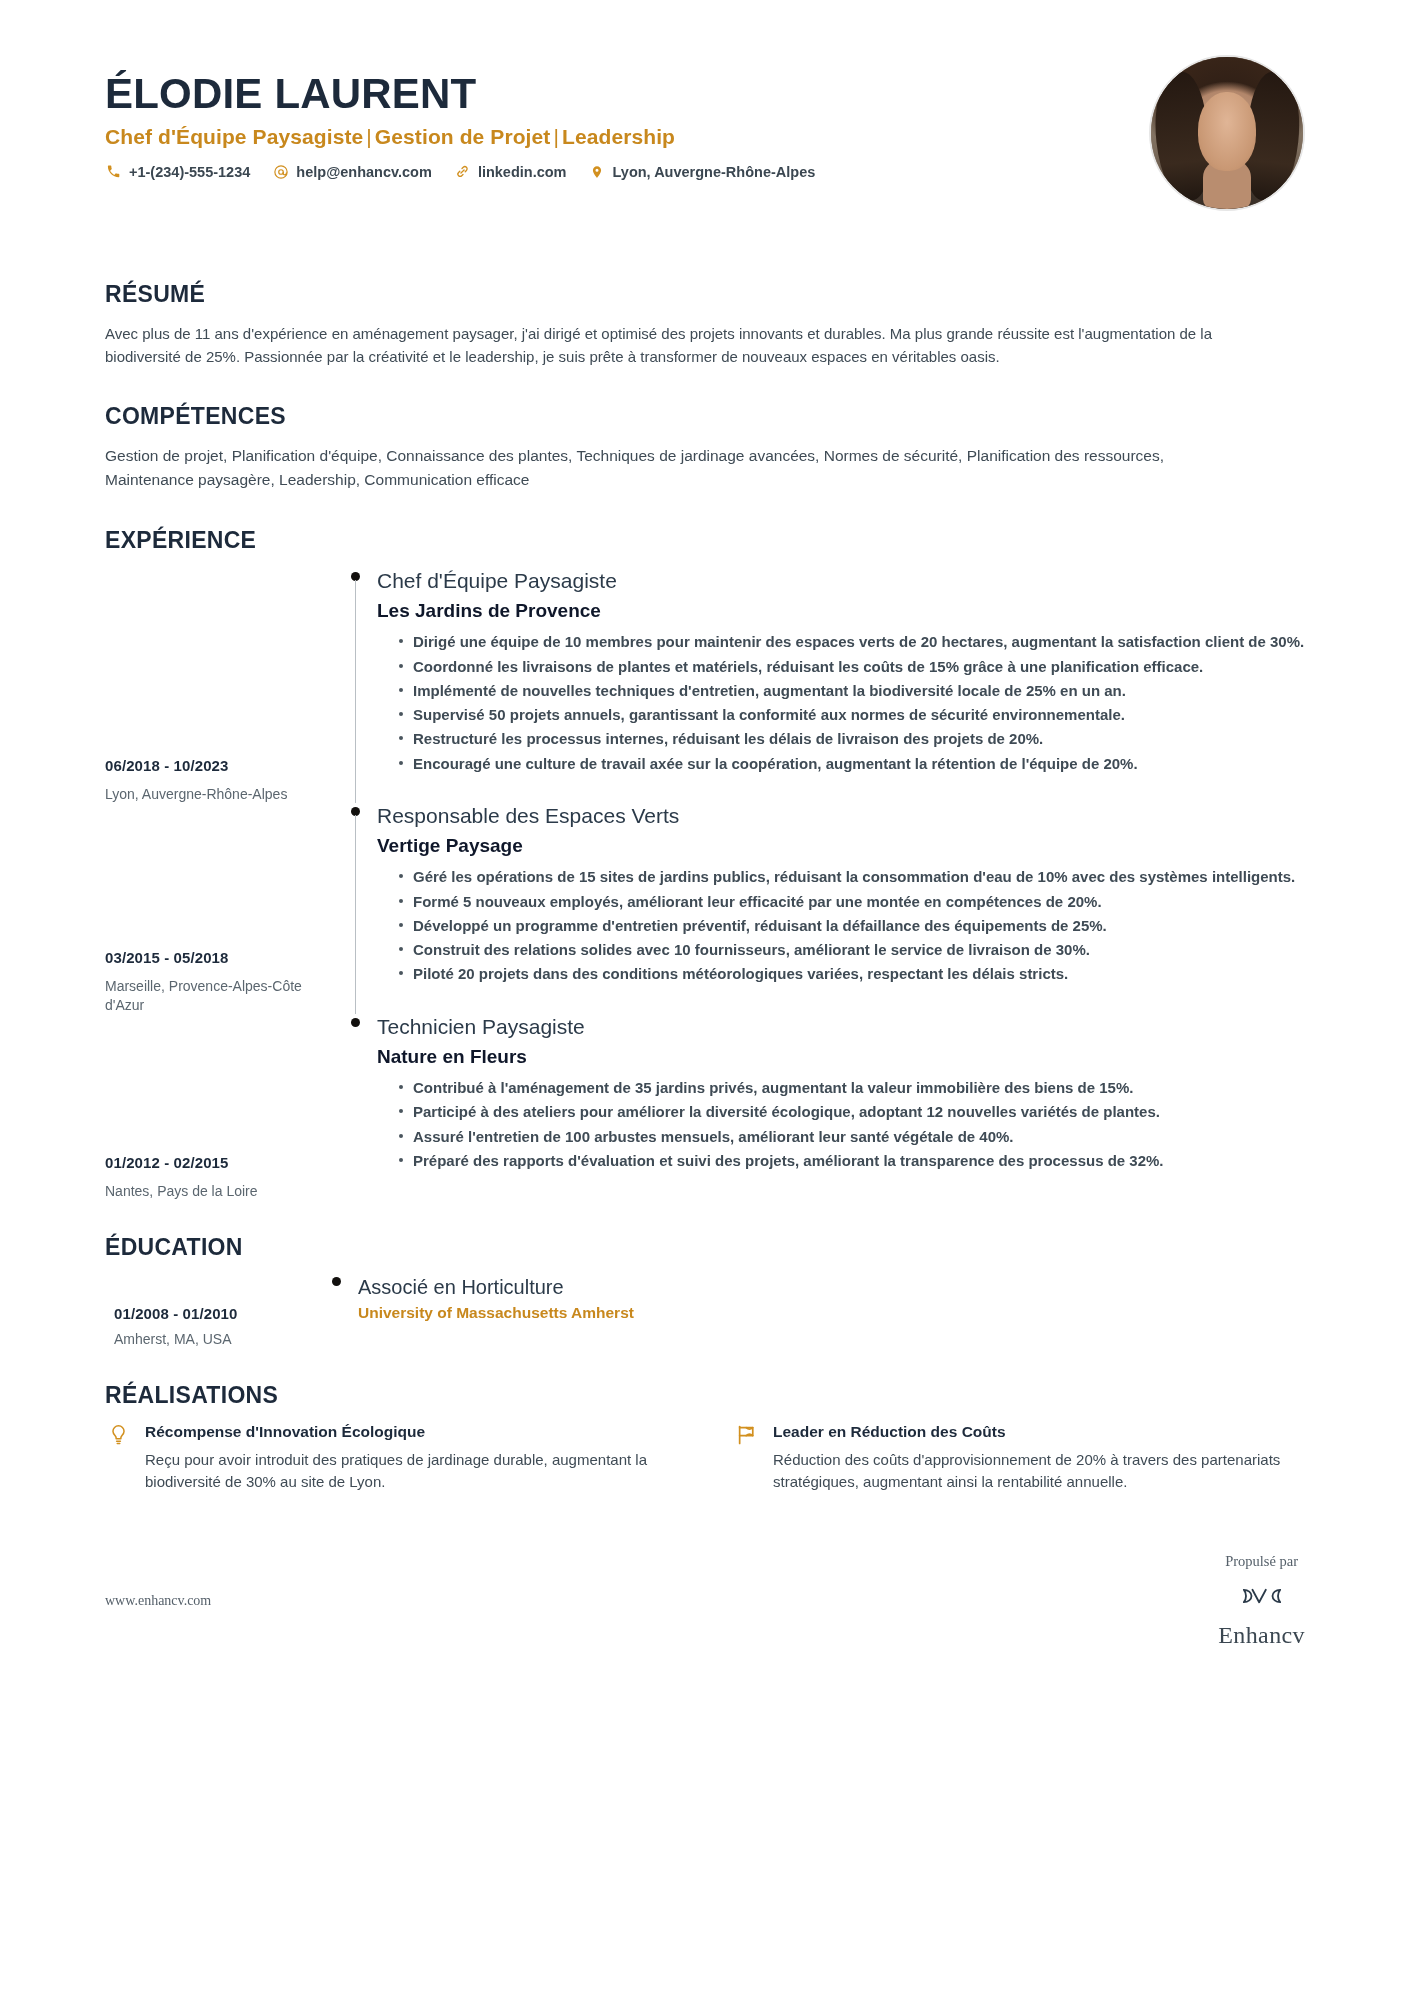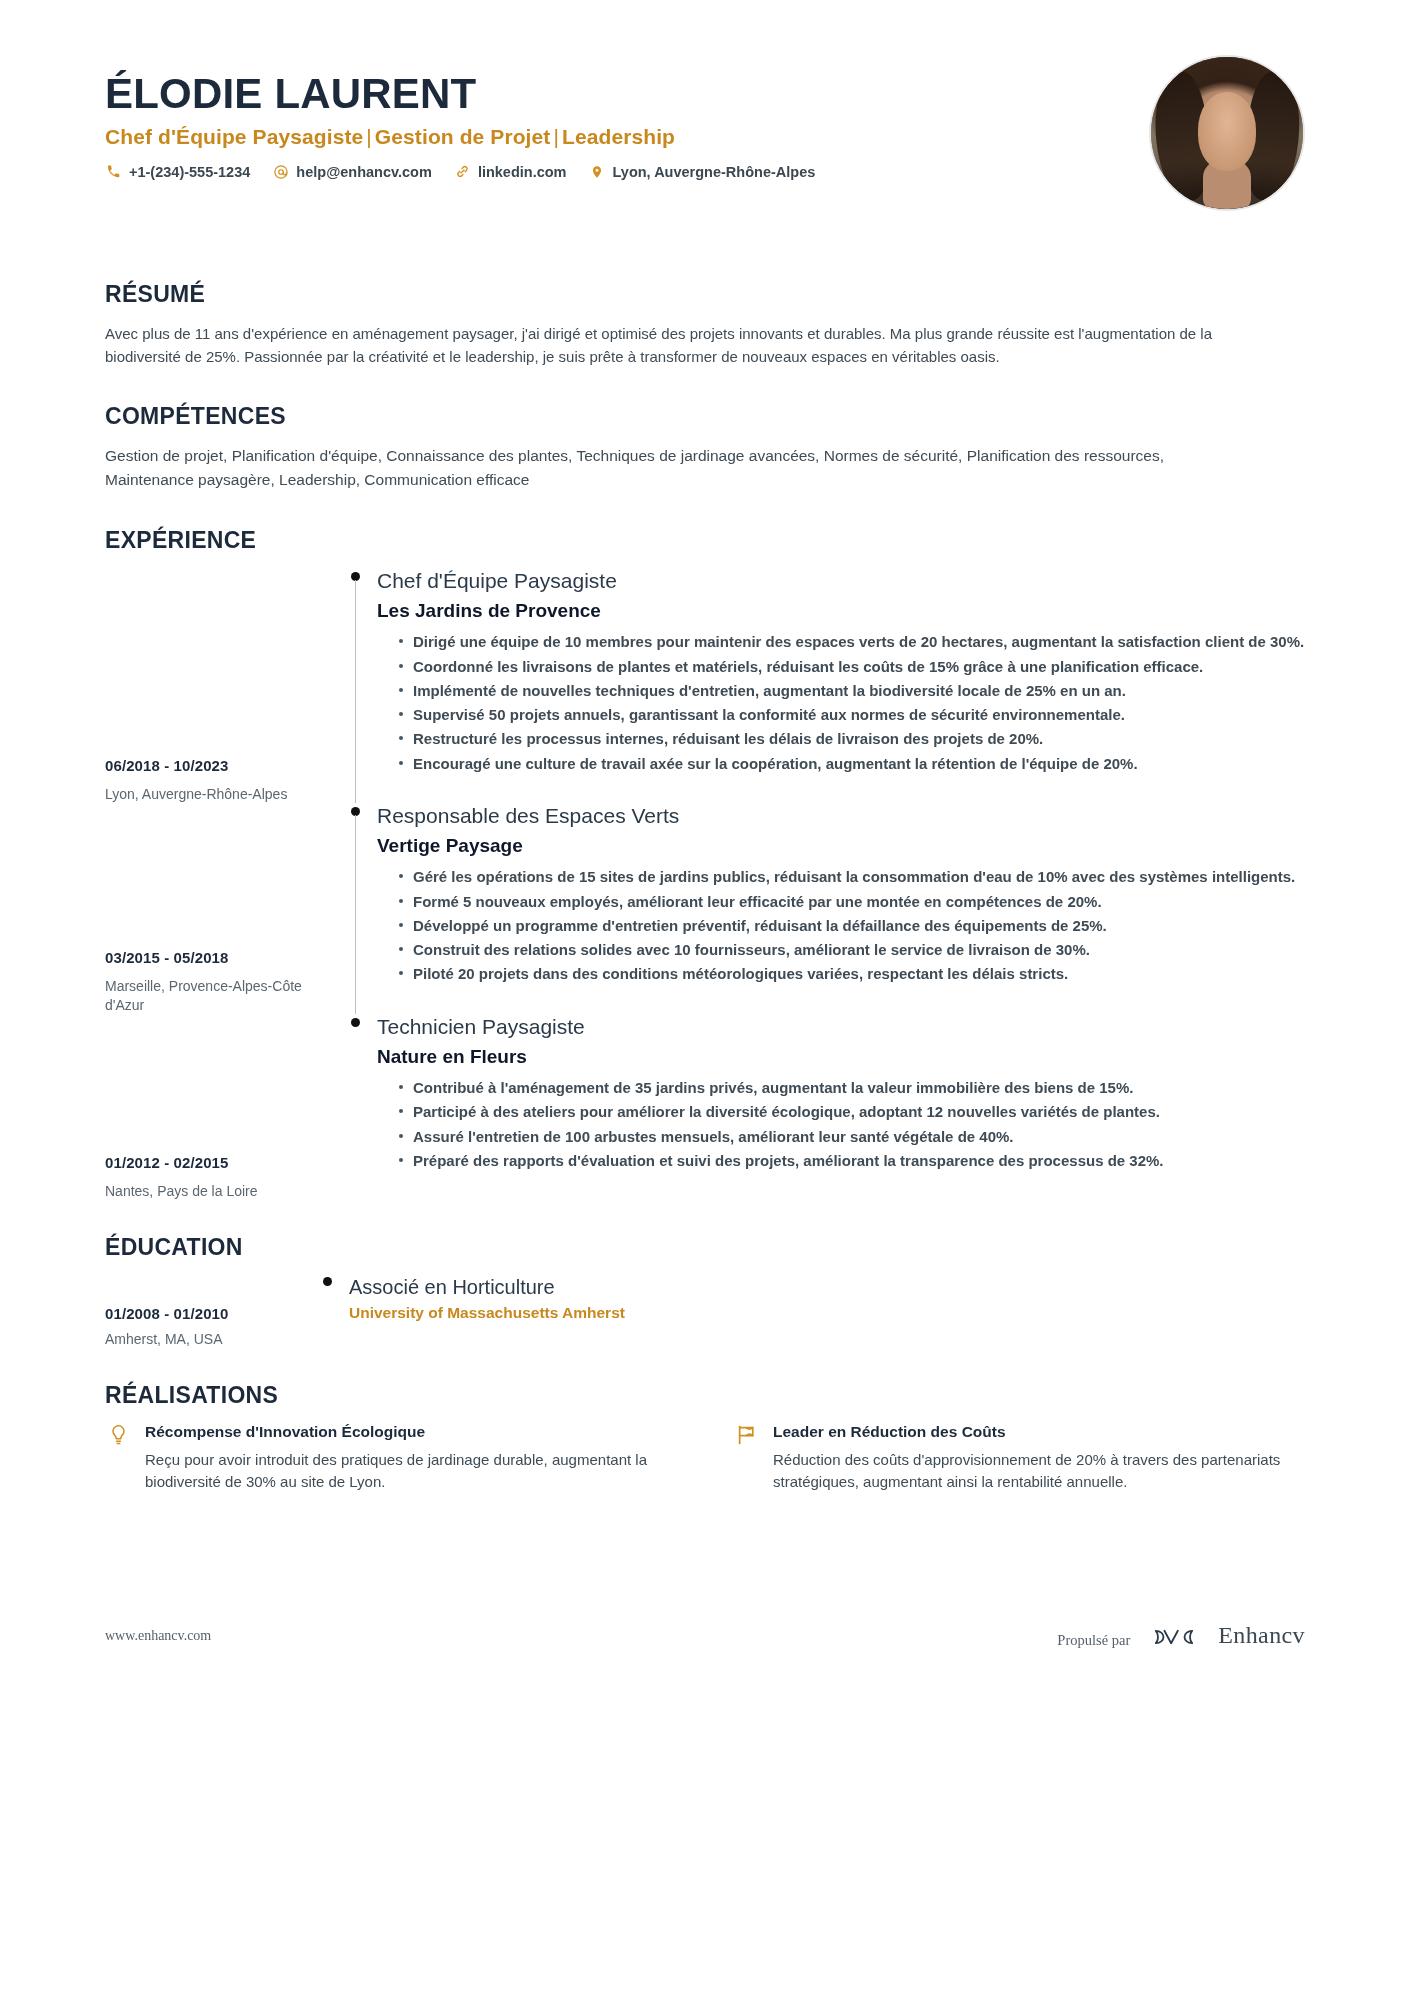--- a/index.html
+++ b/index.html
@@ -229,21 +229,21 @@
     position: absolute;
     left: 0;
     top: 8px;
     width: 4px;
     height: 4px;
     border-radius: 50%;
     background: #4a555e;
   }
 
   
-  .edu .left { width: 200px; flex: 0 0 200px; }
+  .edu .left { width: 200px; flex: 0 0 200px; margin-left: 9px; }
   .edu .rail { width: 44px; flex: 0 0 44px; }
   .edu .rail .dot { left: 18px; top: 2px; }
   .edu .degree {
     font-size: 20px;
     font-weight: 400;
     color: #2b3a49;
     line-height: 1.2;
     margin: 0 0 5px 0;
   }
   .edu .school {
@@ -300,22 +300,23 @@
     align-items: center;
     justify-content: space-between;
     font-family: Liberation Serif, serif;
   }
   .footer .site {
     font-size: 14px;
     color: #55606a;
   }
   .footer .brand {
     display: flex;
-    align-items: flex-end;
-    gap: 23px;
+    align-items: center;
+    gap: 14px;
+    flex-direction: column;
   }
   .footer .powered {
     font-size: 14.5px;
     color: #55606a;
   }
   .footer .logomark { color: #2b3a49; display: flex; align-items: center; }
   .footer .logoword {
     font-size: 24px;
     color: #3b4751;
     letter-spacing: 0.4px;

